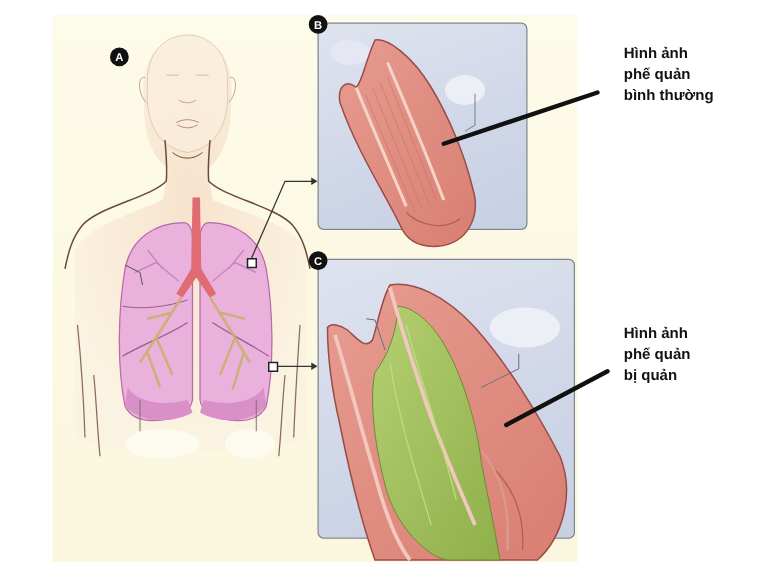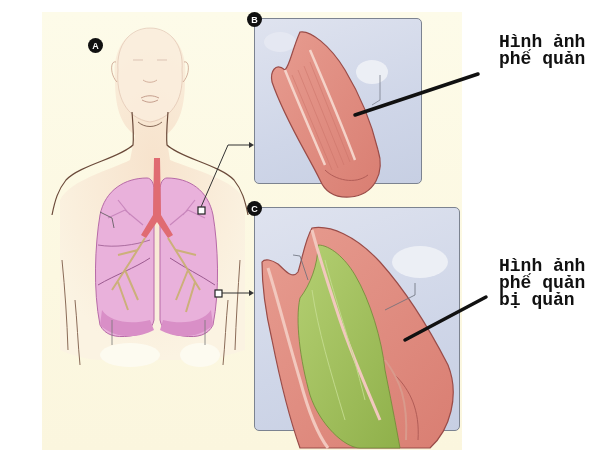--- a/index.html
+++ b/index.html
@@ -19,22 +19,22 @@
   }
   .panel-b { left: 254px; top: 18px; width: 166px; height: 164px; }
   .panel-c { left: 254px; top: 207px; width: 204px; height: 222px; }
   .badge {
     position: absolute; width: 15px; height: 15px; border-radius: 50%;
     background: #111; color: #fff; font-size: 9px; font-weight: bold;
     display: flex; align-items: center; justify-content: center;
     font-family: "Liberation Sans", sans-serif;
   }
   .label {
-    position: absolute; font-family: Liberation Mono, monospace;
-    font-weight: bold; font-size: 18px; line-height: 17px; color: #111;
+    position: absolute; font-family: Liberation Sans, sans-serif;
+    font-weight: bold; font-size: 12px; line-height: 17px; color: #111;
   }
   .label div { white-space: nowrap; }
   svg { position: absolute; left: 0; top: 0; }
 </style>
 </head>
 <body>
 
 <div class="canvas">
   <div class="illustration-bg"></div>
 
@@ -156,19 +156,20 @@
     <line x1="405" y1="340" x2="486" y2="297" stroke="#111" stroke-width="3.5" stroke-linecap="round"></line>
   </svg>
 
   <div class="badge" style="left:88px; top:38px;">A</div>
   <div class="badge" style="left:247px; top:12px;">B</div>
   <div class="badge" style="left:247px; top:201px;">C</div>
 
   <div class="label" style="left:499px; top:34px;">
     <div>Hình ảnh</div>
     <div>phế quản</div>
+    <div>bình thường</div>
   </div>
   <div class="label" style="left:499px; top:258px;">
     <div>Hình ảnh</div>
     <div>phế quản</div>
     <div>bị quản</div>
   </div>
 </div>
 
 </body></html>

